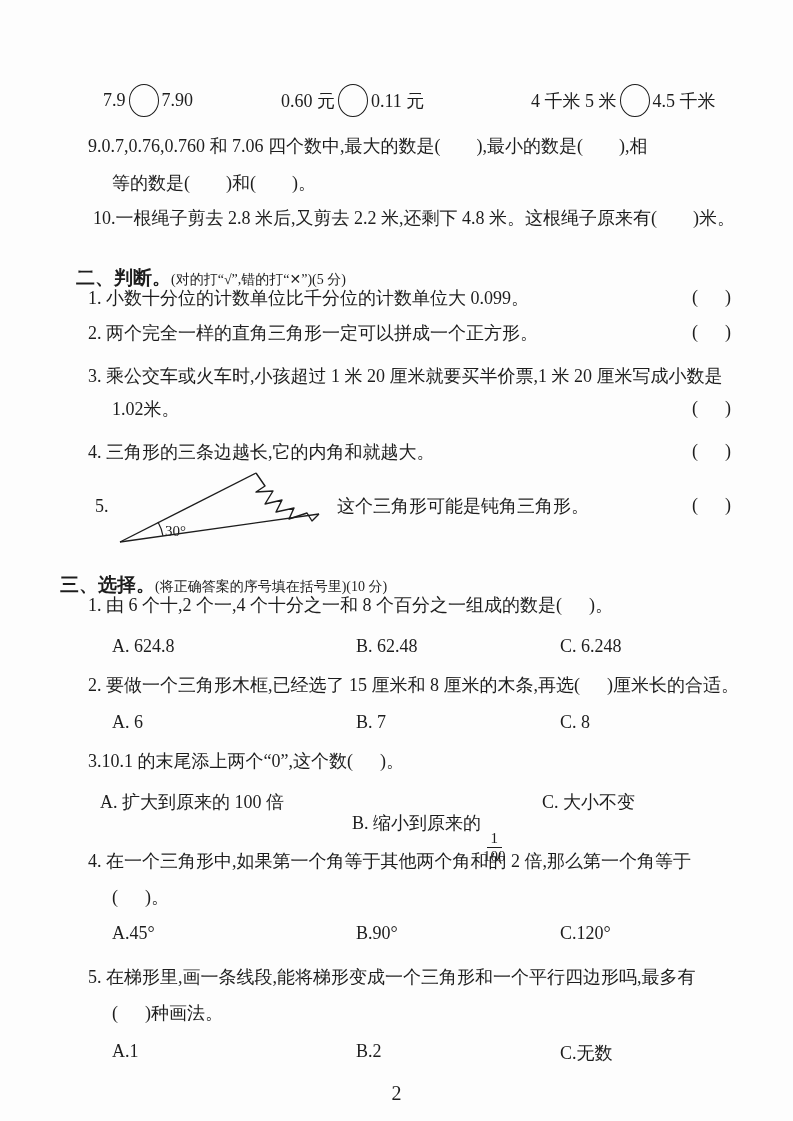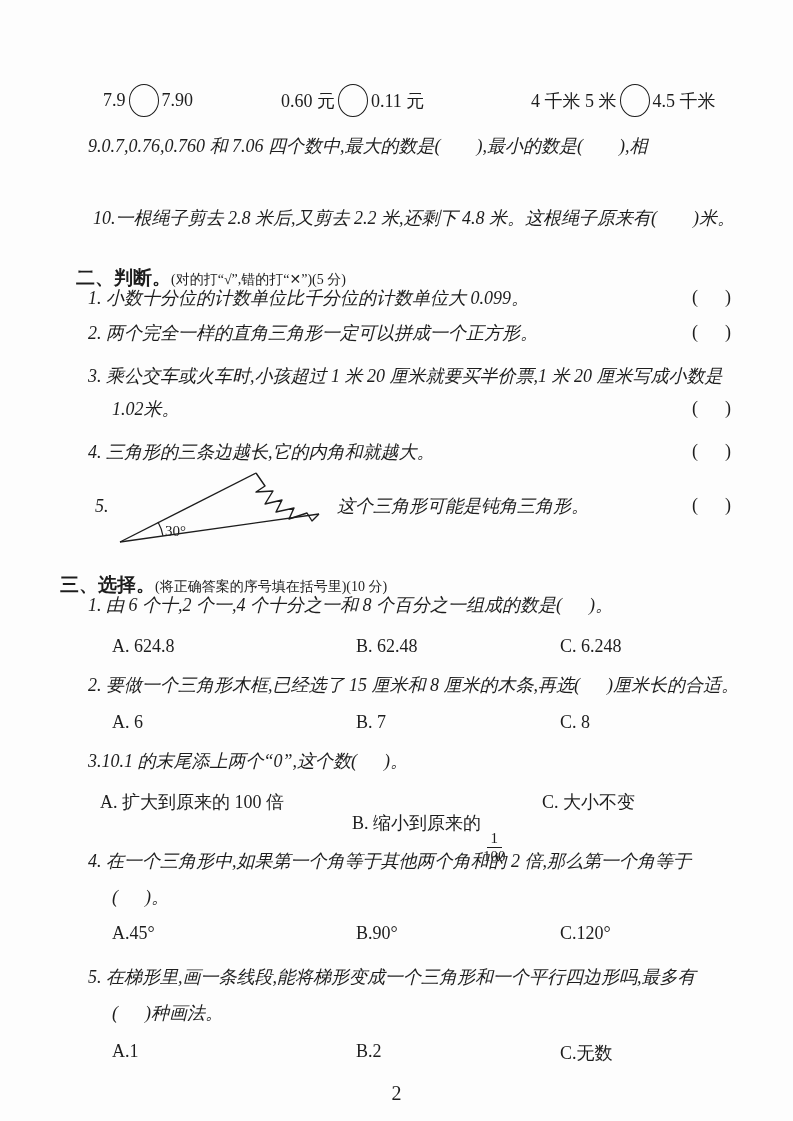--- a/index.html
+++ b/index.html
@@ -2,21 +2,21 @@
 <html><head>
 <meta charset="utf-8">
 <style>
   html,body{margin:0;padding:0;background:#e9e9e9;}
   .sheet{
     position:relative;width:793px;height:1121px;margin:0 auto;
     background:#fdfdfd;color:#1d1d1d;
     font-family:"Liberation Serif","DejaVu Serif",serif;
     overflow:hidden;
   }
-  .line{position:absolute;font-size:18px;line-height:1.3;white-space:pre;font-style:italic;}
+  .line{position:absolute;font-size:18px;line-height:1.3;white-space:pre;}
   .heading{position:absolute;white-space:pre;}
   .heading .ht{font-weight:700;font-size:19px;}
   .heading .hn{font-size:14px;}
   .rbr{position:absolute;font-size:18px;white-space:pre;}
   .comp{position:absolute;display:flex;align-items:center;font-size:18px;white-space:pre;}
   .circle{
     display:inline-block;width:30px;height:33px;box-sizing:border-box;
     border:1.7px solid #1d1d1d;border-radius:50%;margin:0 3px;
   }
   .opt{position:absolute;font-size:18px;white-space:pre;}
@@ -40,20 +40,21 @@
     <span>7.9</span><span class="circle"></span><span>7.90</span>
   </div>
   <div class="comp" style="left:281px;top:84px;">
     <span>0.60 元</span><span class="circle"></span><span>0.11 元</span>
   </div>
   <div class="comp" style="left:531px;top:84px;">
     <span>4 千米 5 米</span><span class="circle"></span><span>4.5 千米</span>
   </div>
 
   <div class="line" style="left:88px;top:135px;">9.0.7,0.76,0.760 和 7.06 四个数中,最大的数是(        ),最小的数是(        ),相</div>
+  <div class="line" style="left:112px;top:172px;">等的数是(        )和(        )。</div>
 
   <div class="line" style="left:93px;top:207px;">10.一根绳子剪去 2.8 米后,又剪去 2.2 米,还剩下 4.8 米。这根绳子原来有(        )米。</div>
 
   <div class="heading" style="left:60px;top:247px;">
     <span class="ht">二、判断。</span><span class="hn">(对的打“√”,错的打“✕”)(5 分)</span>
   </div>
 
   <div class="line" style="left:88px;top:287px;">1. 小数十分位的计数单位比千分位的计数单位大 0.099。</div>
   <div class="rbr" style="left:692px;top:287px;">(      )</div>
 

